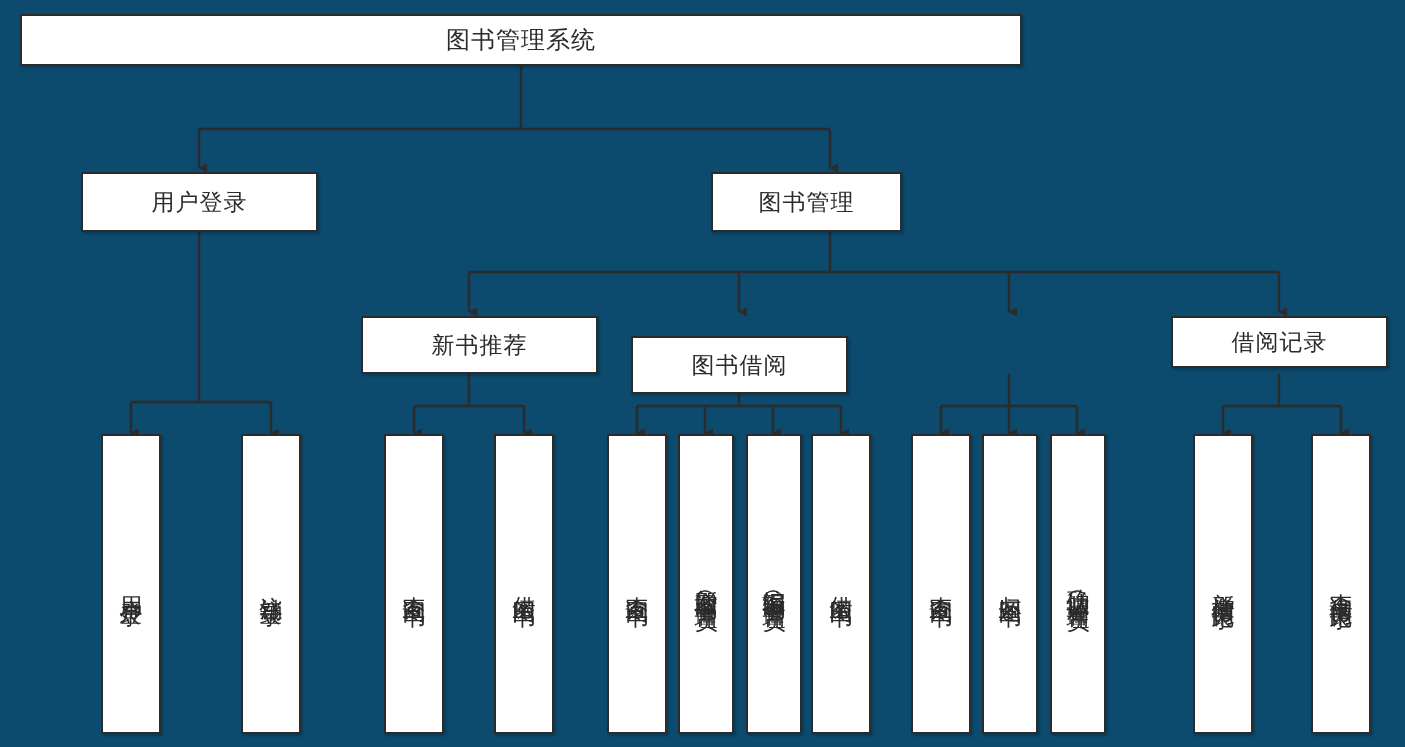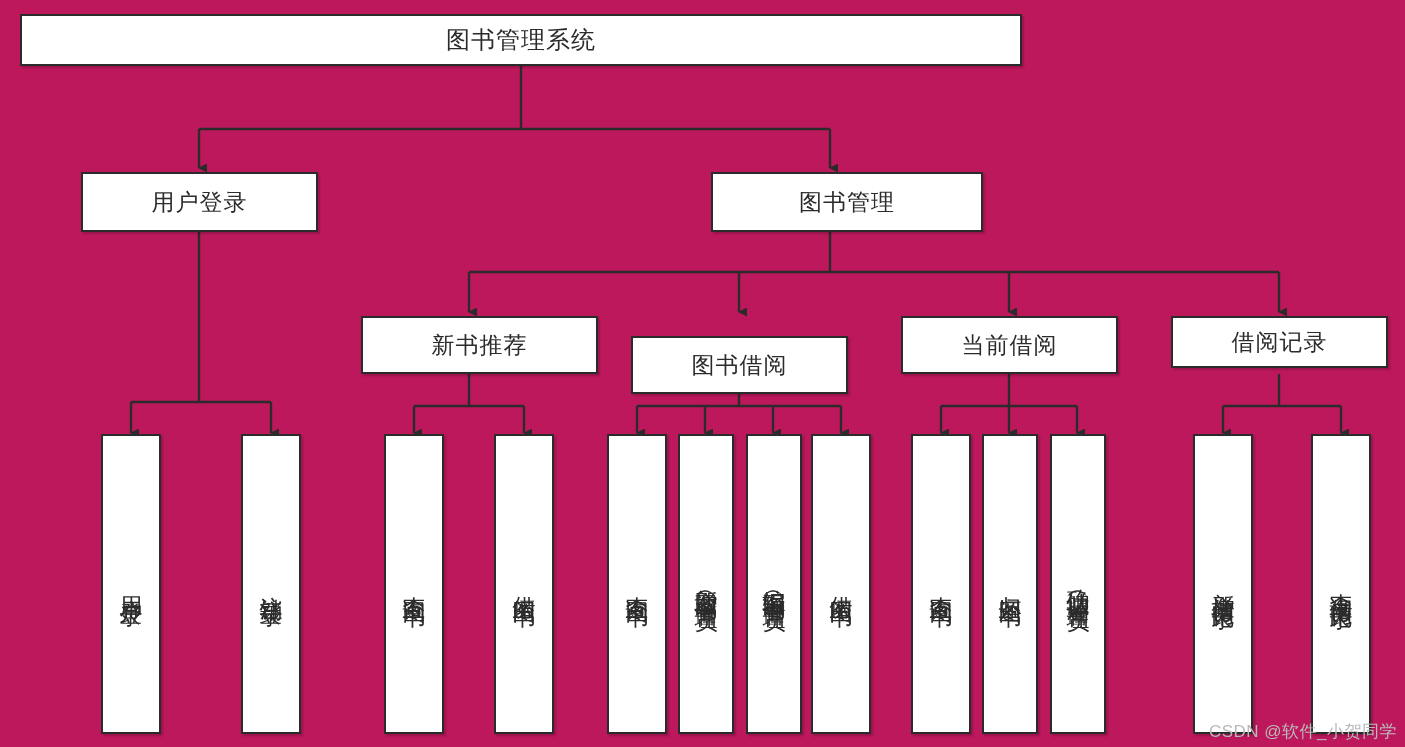--- a/index.html
+++ b/index.html
@@ -7,21 +7,21 @@
     padding: 0;
     background: #ffffff;
   }
   body {
     font-family: "Liberation Sans", "DejaVu Sans", sans-serif;
   }
   #diagram-root {
     position: relative;
     width: 1405px;
     height: 747px;
-    background: #be185d;
+    background: #0c4a6e;
     overflow: hidden;
   }
   svg.edges {
     position: absolute;
     left: 0;
     top: 0;
     width: 1405px;
     height: 747px;
     pointer-events: none;
   }
@@ -125,32 +125,29 @@
     </g>
   </svg>
 
   <div class="node root" style="left:20px; top:14px; width:1002px; height:52px;">
     <span class="label">图书管理系统</span>
   </div>
 
   <div class="node" style="left:81px; top:172px; width:237px; height:60px;">
     <span class="label">用户登录</span>
   </div>
-  <div class="node" style="left:711px; top:172px; width:272px; height:60px;">
+  <div class="node" style="left:711px; top:172px; width:191px; height:60px;">
     <span class="label">图书管理</span>
   </div>
 
   <div class="node" style="left:361px; top:316px; width:237px; height:58px;">
     <span class="label">新书推荐</span>
   </div>
   <div class="node" style="left:631px; top:316px; width:217px; height:58px;margin-top:20px;">
     <span class="label">图书借阅</span>
-  </div>
-  <div class="node" style="left:901px; top:316px; width:217px; height:58px;">
-    <span class="label">当前借阅</span>
   </div>
   <div class="node" style="left:1171px; top:316px; width:217px; height:52px;">
     <span class="label">借阅记录</span>
   </div>
 
   <div class="node vertical" style="left:101px; top:434px; width:60px; height:300px;">
     <span class="label">用户登录</span>
   </div>
   <div class="node vertical" style="left:241px; top:434px; width:60px; height:300px;">
     <span class="label">注销登录</span>
@@ -186,15 +183,14 @@
     <span class="label">确认归还（管理员）</span>
   </div>
 
   <div class="node vertical" style="left:1193px; top:434px; width:60px; height:300px;">
     <span class="label">新增借阅记录</span>
   </div>
   <div class="node vertical" style="left:1311px; top:434px; width:60px; height:300px;">
     <span class="label">查询借阅记录</span>
   </div>
 
-  <div class="watermark">CSDN @软件_小贺同学</div>
 
 </div>
 
 </body></html>

